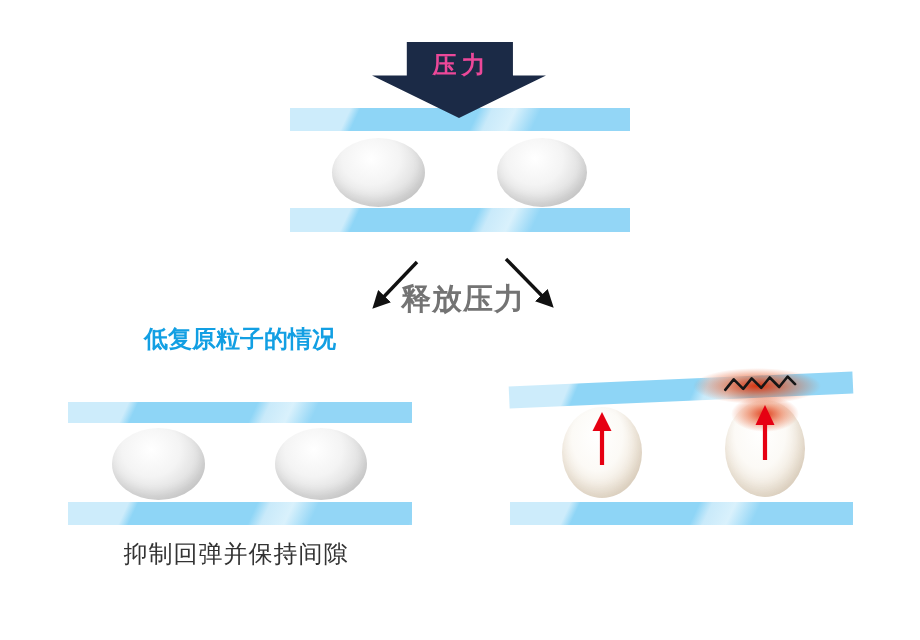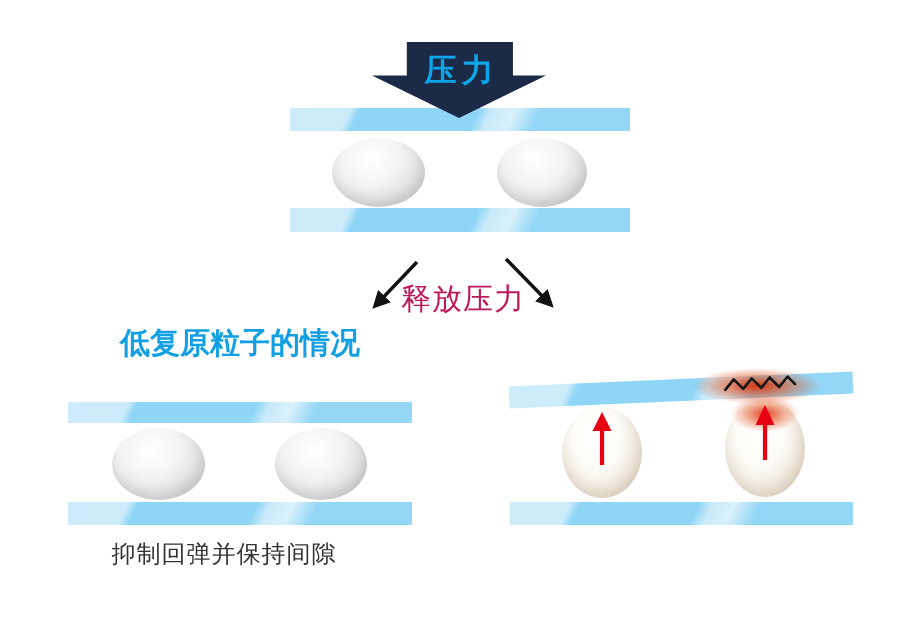--- a/index.html
+++ b/index.html
@@ -29,30 +29,30 @@
     box-shadow:inset -3px -8px 12px rgba(90,60,20,.10);
   }
 
   
   .block-arrow{
     position:absolute;left:372px;top:42px;width:174px;height:76px;z-index:3;
     background:var(--pressure-arrow-navy,#1b2a46);
     clip-path:polygon(20% 0,81% 0,81% 44%,100% 44%,50% 100%,0 44%,20% 44%);
     display:flex;justify-content:center;
   }
-  .block-arrow span{color:#0ea5e9;font-size:32px;font-weight:bold;letter-spacing:5px;margin-top:7px;padding-left:5px;}
+  .block-arrow span{color:#ec4899;font-size:24px;font-weight:bold;letter-spacing:5px;margin-top:7px;padding-left:5px;}
 
-  .release-label{position:absolute;left:401px;top:279px;font-size:30px;font-weight:400;color:#be185d;letter-spacing:1px;z-index:4;}
+  .release-label{position:absolute;left:401px;top:279px;font-size:30px;font-weight:700;color:#737373;letter-spacing:1px;z-index:4;}
 
-  .panel-title{position:absolute;top:323px;font-size:30px;font-weight:bold;text-align:center;letter-spacing:0px;z-index:4;}
+  .panel-title{position:absolute;top:323px;font-size:24px;font-weight:bold;text-align:center;letter-spacing:0px;z-index:4;}
   .panel-title.left{left:68px;width:344px;color:var(--left-title-blue,#129fe3);}
   .panel-title.right{left:510px;width:343px;color:var(--right-title-red,#e60012);}
 
   .caption{position:absolute;font-size:24px;color:var(--caption-gray,#333);text-align:center;letter-spacing:1px;z-index:4;}
-  .caption.left{left:52px;top:538px;width:344px;}
+  .caption.left{left:64px;top:538px;width:344px;}
   .caption.right{left:500px;top:539px;width:360px;}
 
   .glow{position:absolute;border-radius:50%;z-index:4;}
   .friction-glow{
     left:693px;top:368px;width:128px;height:36px;
     background:radial-gradient(closest-side,rgba(221,45,5,.95),rgba(227,77,25,.55) 48%,rgba(232,105,45,0) 100%);
   }
   .contact-glow{
     left:731px;top:396px;width:68px;height:36px;
     background:radial-gradient(closest-side,rgba(221,45,5,.9),rgba(227,77,25,.5) 48%,rgba(232,105,45,0) 100%);

